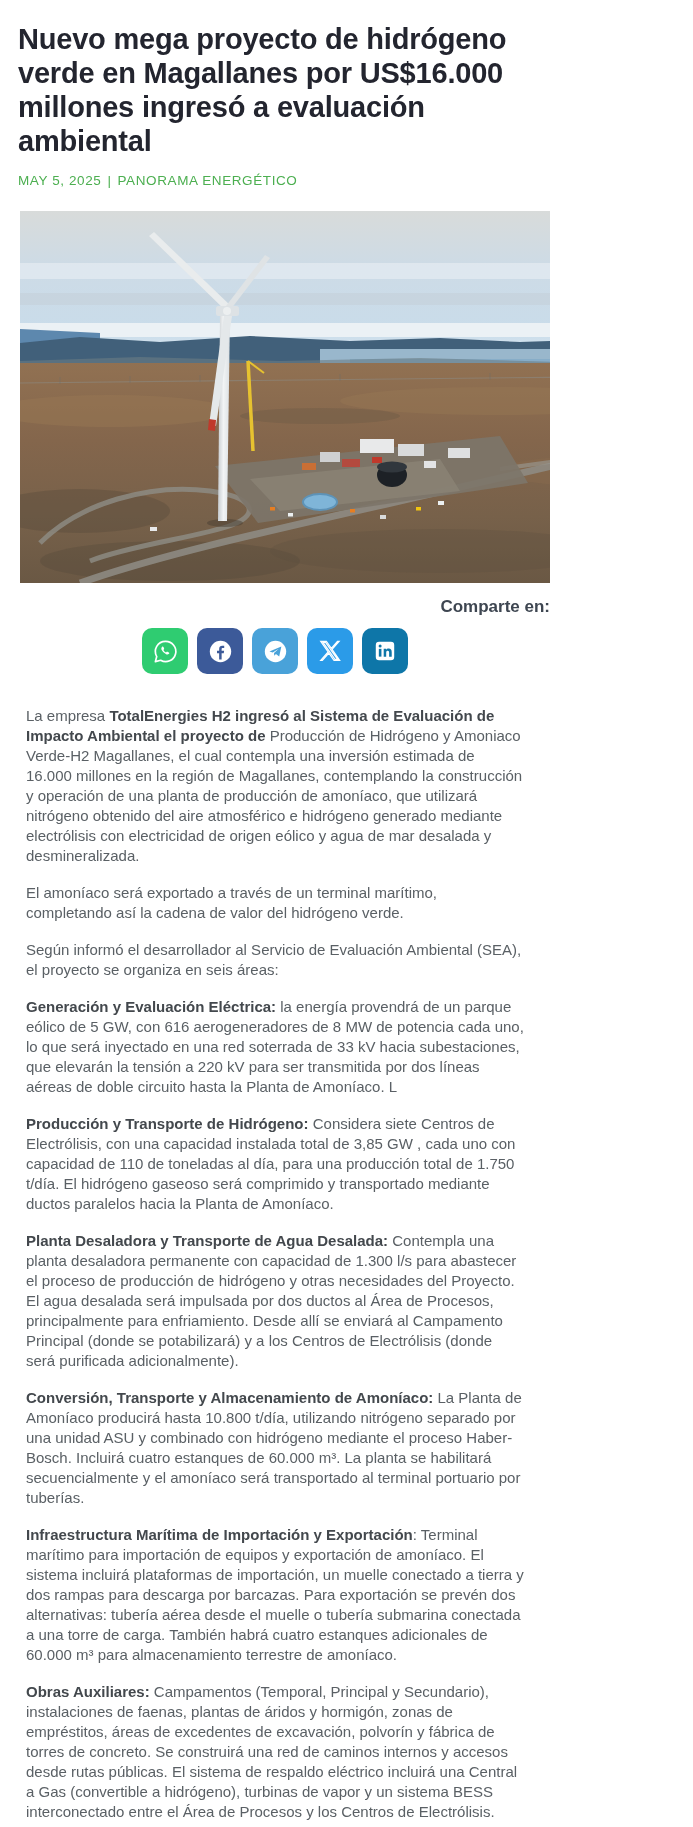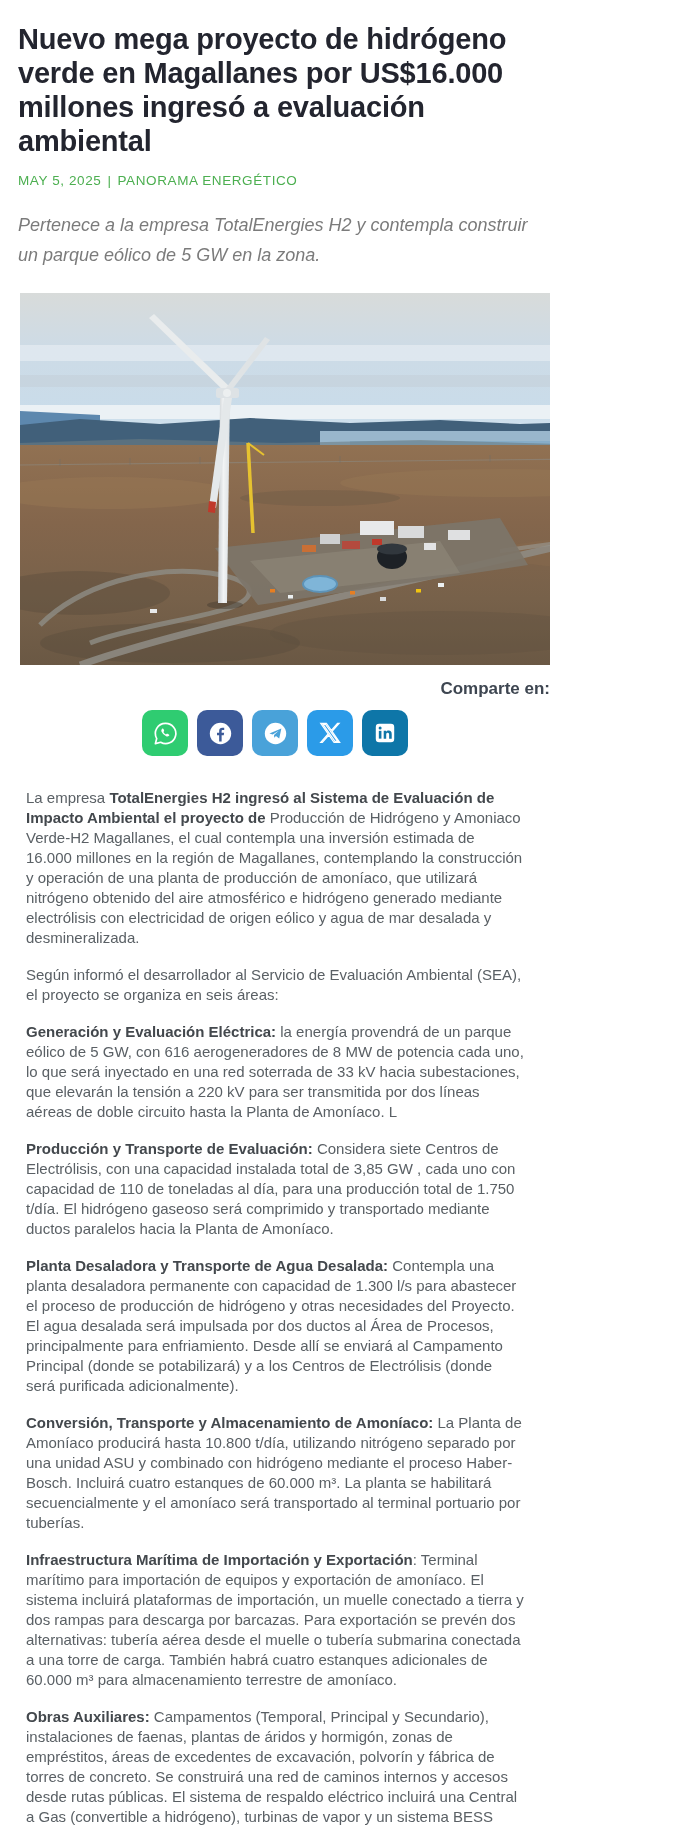--- a/index.html
+++ b/index.html
@@ -34,21 +34,20 @@
 </head>
 <body>
 
 <div class="page">
 
   <header>
     <h1>Nuevo mega proyecto de hidrógeno verde en Magallanes por US$16.000 millones ingresó a evaluación ambiental</h1>
     <div class="meta">
       <span>MAY 5, 2025</span><span class="sep">|</span><a href="#">PANORAMA ENERGÉTICO</a>
     </div>
-    <p class="subtitle">Pertenece a la empresa TotalEnergies H2 y contempla construir un parque eólico de 5 GW en la zona.</p>
   </header>
 
   <figure class="hero">
 
     <svg width="653" height="372" viewBox="0 0 653 372" xmlns="http://www.w3.org/2000/svg">
       <defs>
         <linearGradient id="sky" x1="0" y1="0" x2="0" y2="1">
           <stop offset="0" stop-color="#d8dbda"></stop>
           <stop offset="0.35" stop-color="#cddbe6"></stop>
           <stop offset="0.75" stop-color="#c9dcea"></stop>
@@ -175,22 +174,23 @@
         <rect x="3.5" y="3.5" width="17" height="17" rx="3" fill="#ffffff"></rect>
         <rect x="6.3" y="10" width="2.4" height="7.2" fill="#0E76A8"></rect>
         <circle cx="7.5" cy="7.4" r="1.4" fill="#0E76A8"></circle>
         <path d="M10.8 10h2.3v1c.4-.7 1.2-1.2 2.3-1.2 2 0 2.8 1.2 2.8 3.3v4.1h-2.4v-3.7c0-1-.4-1.7-1.3-1.7-.9 0-1.4.6-1.4 1.7v3.7h-2.3z" fill="#0E76A8"></path>
       </svg>
     </button>
   </div>
 
   <div class="article">
       <p><span>La empresa </span><strong>TotalEnergies H2 ingresó al Sistema de Evaluación de Impacto Ambiental el proyecto de </strong><span>Producción de Hidrógeno y Amoniaco Verde-H2 Magallanes, el cual contempla una inversión estimada de 16.000 millones en la región de Magallanes, contemplando la construcción y operación de una planta de producción de amoníaco, que utilizará nitrógeno obtenido del aire atmosférico e hidrógeno generado mediante electrólisis con electricidad de origen eólico y agua de mar desalada y desmineralizada.</span></p>
+      <p><span>El amoníaco será exportado a través de un terminal marítimo, completando así la cadena de valor del hidrógeno verde.</span></p>
       <p><span>Según informó el desarrollador al Servicio de Evaluación Ambiental (SEA), el proyecto se organiza en seis áreas:</span></p>
       <p><strong>Generación y Evaluación Eléctrica: </strong><span>la energía provendrá de un parque eólico de 5 GW, con 616 aerogeneradores de 8 MW de potencia cada uno, lo que será inyectado en una red soterrada de 33 kV hacia subestaciones, que elevarán la tensión a 220 kV para ser transmitida por dos líneas aéreas de doble circuito hasta la Planta de Amoníaco. L</span></p>
-      <p><strong>Producción y Transporte de Evaluación: </strong><span>Considera siete Centros de Electrólisis, con una capacidad instalada total de 3,85 GW , cada uno con capacidad de 110 de toneladas al día, para una producción total de 1.750 t/día. El hidrógeno gaseoso será comprimido y transportado mediante ductos paralelos hacia la Planta de Amoníaco.</span></p>
+      <p><strong>Producción y Transporte de Hidrógeno: </strong><span>Considera siete Centros de Electrólisis, con una capacidad instalada total de 3,85 GW , cada uno con capacidad de 110 de toneladas al día, para una producción total de 1.750 t/día. El hidrógeno gaseoso será comprimido y transportado mediante ductos paralelos hacia la Planta de Amoníaco.</span></p>
       <p><strong>Planta Desaladora y Transporte de Agua Desalada: </strong><span>Contempla una planta desaladora permanente con capacidad de 1.300 l/s para abastecer el proceso de producción de hidrógeno y otras necesidades del Proyecto. El agua desalada será impulsada por dos ductos al Área de Procesos, principalmente para enfriamiento. Desde allí se enviará al Campamento Principal (donde se potabilizará) y a los Centros de Electrólisis (donde será purificada adicionalmente).</span></p>
       <p><strong>Conversión, Transporte y Almacenamiento de Amoníaco: </strong><span>La Planta de Amoníaco producirá hasta 10.800 t/día, utilizando nitrógeno separado por una unidad ASU y combinado con hidrógeno mediante el proceso Haber-Bosch. Incluirá cuatro estanques de 60.000 m³. La planta se habilitará secuencialmente y el amoníaco será transportado al terminal portuario por tuberías.</span></p>
       <p><strong>Infraestructura Marítima de Importación y Exportación</strong><span>: Terminal marítimo para importación de equipos y exportación de amoníaco. El sistema incluirá plataformas de importación, un muelle conectado a tierra y dos rampas para descarga por barcazas. Para exportación se prevén dos alternativas: tubería aérea desde el muelle o tubería submarina conectada a una torre de carga. También habrá cuatro estanques adicionales de 60.000 m³ para almacenamiento terrestre de amoníaco.</span></p>
       <p><strong>Obras Auxiliares: </strong><span>Campamentos (Temporal, Principal y Secundario), instalaciones de faenas, plantas de áridos y hormigón, zonas de empréstitos, áreas de excedentes de excavación, polvorín y fábrica de torres de concreto. Se construirá una red de caminos internos y accesos desde rutas públicas. El sistema de respaldo eléctrico incluirá una Central a Gas (convertible a hidrógeno), turbinas de vapor y un sistema BESS interconectado entre el Área de Procesos y los Centros de Electrólisis.</span></p>
     </div>
 
 </div>
 
 </body></html>

